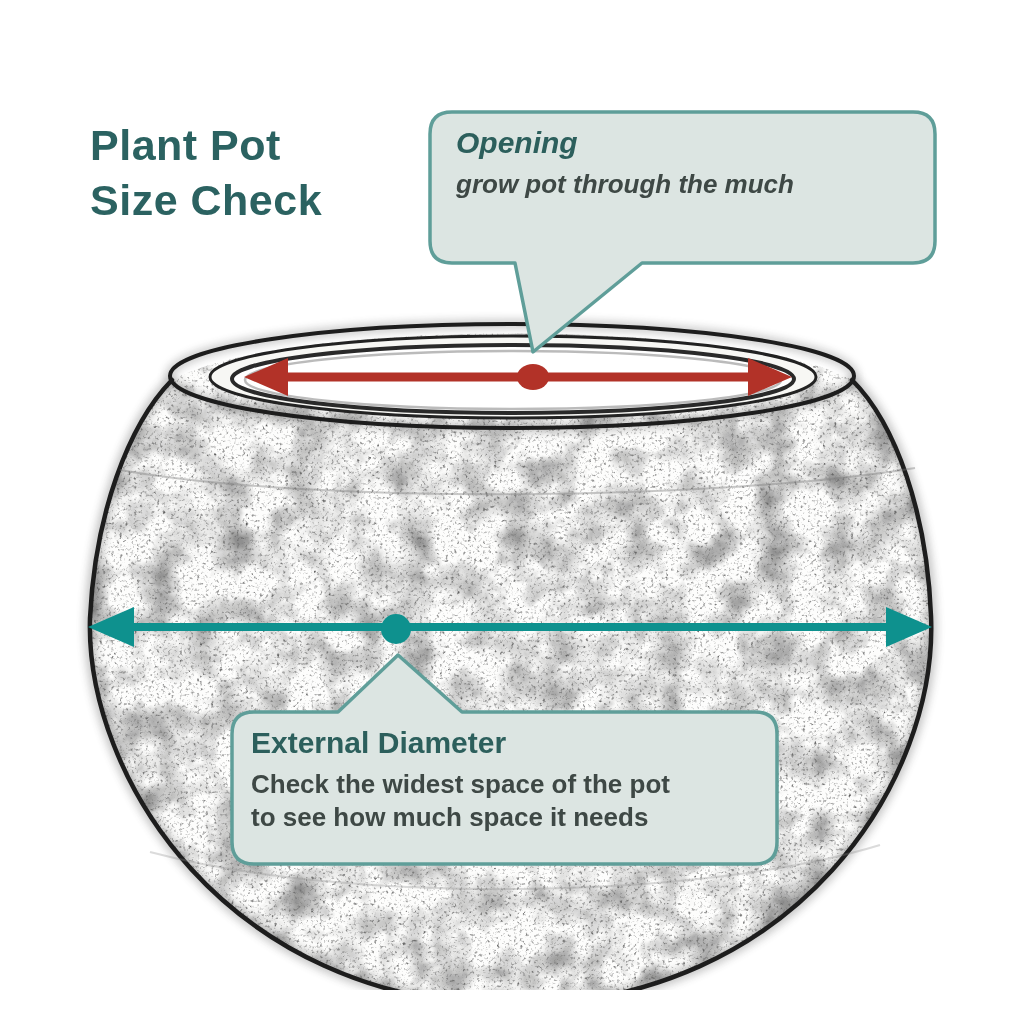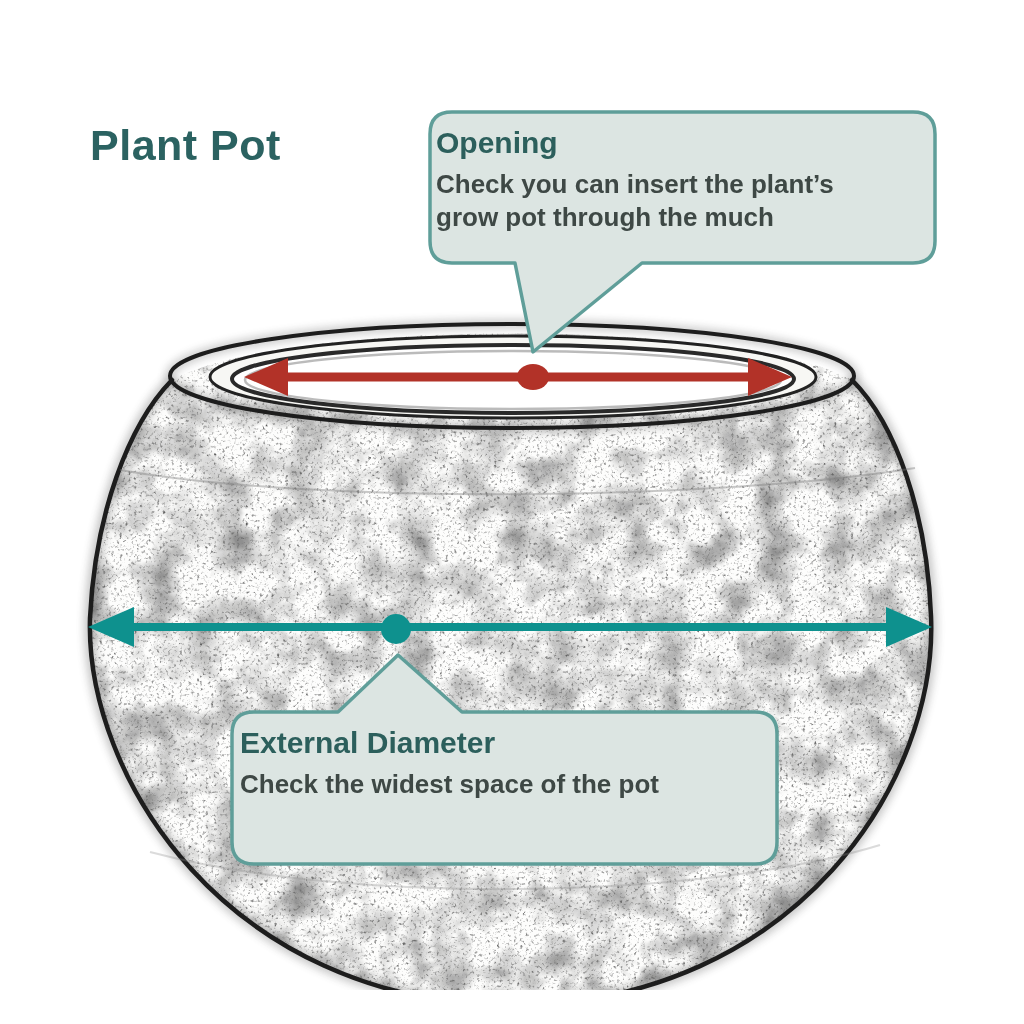--- a/index.html
+++ b/index.html
@@ -29,22 +29,22 @@
     font-size: 43px;
     font-weight: bold;
     color: #2b6261;
     line-height: 1.28;
     letter-spacing: 0.5px;
   }
   .callout-text {
     position: absolute;
     pointer-events: none;
   }
-  .callout-text.top { left: 436px; top: 126px; width: 470px; }
-  .callout-text.bottom { left: 240px; top: 726px; width: 510px; }
+  .callout-text.top { left: 456px; top: 126px; width: 470px; font-style: italic; }
+  .callout-text.bottom { left: 251px; top: 726px; width: 510px; }
   .callout-heading {
     font-size: 30px;
     font-weight: bold;
     color: #2c5f5c;
     margin: 0 0 7px 0;
     line-height: 1.15;
   }
   .callout-body {
     font-size: 26px;
     font-weight: 600;
@@ -114,30 +114,31 @@
       <circle cx="396" cy="629" r="15" fill="#0e918e"></circle>
     </g>
 
     <path d="M452 112 L913 112 Q935 112 935 134 L935 241 Q935 263 913 263 L642 263 L533 352 L515 263 L452 263 Q430 263 430 241 L430 134 Q430 112 452 112 Z" fill="#dce5e2" stroke="#5f9e99" stroke-width="3.5" stroke-linejoin="round"></path>
 
     <path d="M254 712 L338 712 L398 655 L462 712 L755 712 Q777 712 777 734 L777 842 Q777 864 755 864 L254 864 Q232 864 232 842 L232 734 Q232 712 254 712 Z" fill="#dce5e2" stroke="#5f9e99" stroke-width="3.5" stroke-linejoin="round"></path>
   </svg>
 
   <div class="page-title">
     <div>Plant Pot</div>
+    <div>Size Check</div>
   </div>
 
   <div class="callout-text top">
     <div class="callout-heading">Opening</div>
     <div class="callout-body">
-      <div>Check you can insert the plant’s</div>
       <div>grow pot through the much</div>
     </div>
   </div>
 
   <div class="callout-text bottom">
     <div class="callout-heading">External Diameter</div>
     <div class="callout-body">
       <div>Check the widest space of the pot</div>
+      <div>to see how much space it needs</div>
     </div>
   </div>
 
 </div>
 
 </body></html>

